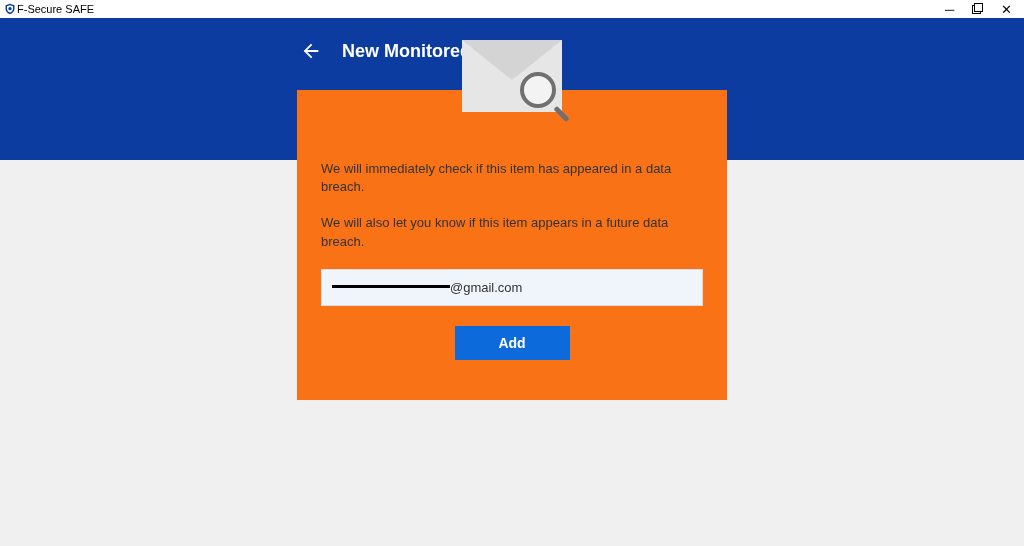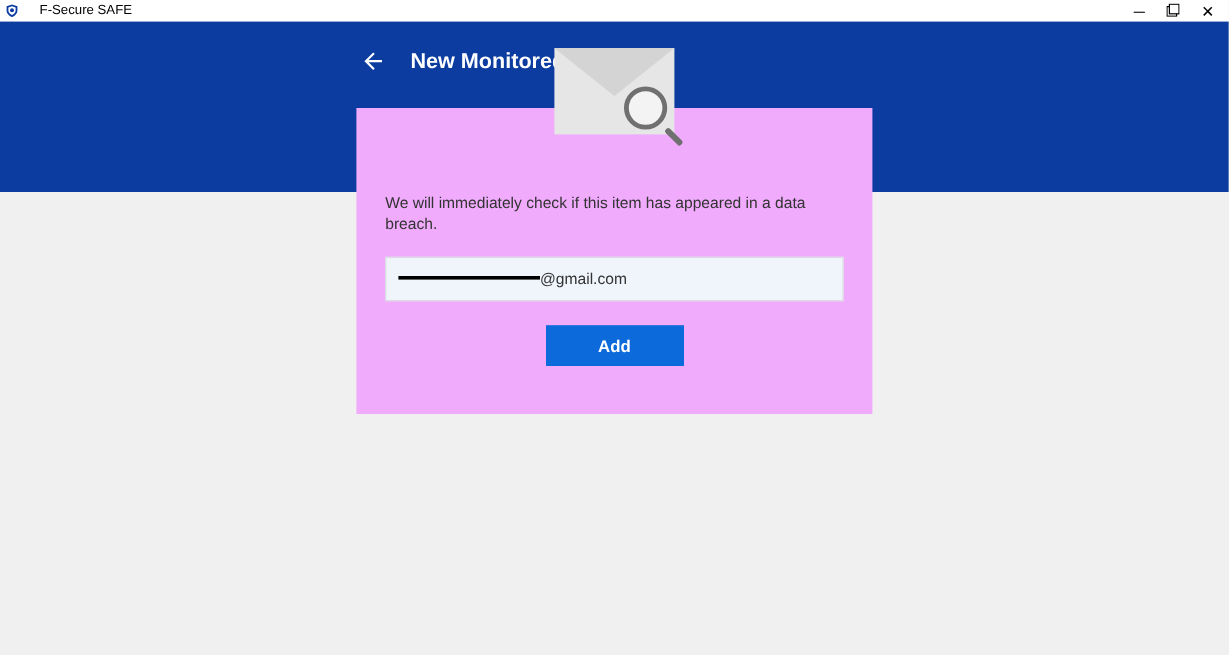--- a/index.html
+++ b/index.html
@@ -19,21 +19,21 @@
       background: #fff;
       display: flex;
       align-items: center;
       justify-content: space-between;
       padding: 0 4px;
       font-size: 11px;
     }
     .titlebar-left {
       display: flex;
       align-items: center;
-      gap: 17px;
+      gap: 1px;
     }
     .app-icon {
       width: 12px;
       height: 12px;
       display: inline-flex;
       align-items: center;
       justify-content: center;
     }
     .titlebar-controls {
       display: flex;
@@ -71,21 +71,21 @@
       font-size: 18px;
       font-weight: 600;
       color: #fff;
     }
     .content-wrap {
       position: relative;
       margin-top: -70px;
     }
     .card {
       width: 430px;
-      background: #f0abfc;
+      background: #f97316;
       margin: 0 auto;
       padding: 0 0 40px 0;
       position: relative;
     }
     .icon-wrap {
       position: absolute;
       top: -50px;
       left: 50%;
       transform: translateX(-50%);
       width: 120px;
@@ -220,20 +220,21 @@
     <div class="icon-wrap">
       <div class="envelope-icon">
         <div class="magnifier">
           <div class="magnifier-circle"></div>
           <div class="magnifier-handle"></div>
         </div>
       </div>
     </div>
     <div class="card-body">
       <p class="info-text">We will immediately check if this item has appeared in a data breach.</p>
+      <p class="info-text">We will also let you know if this item appears in a future data breach.</p>
       <div class="input-display">
         <span class="redacted"></span>
           <span>@gmail.com</span>
       </div>
       <button class="add-button">Add</button>
     </div>
   </div>
 </div>
 
 </body></html>

